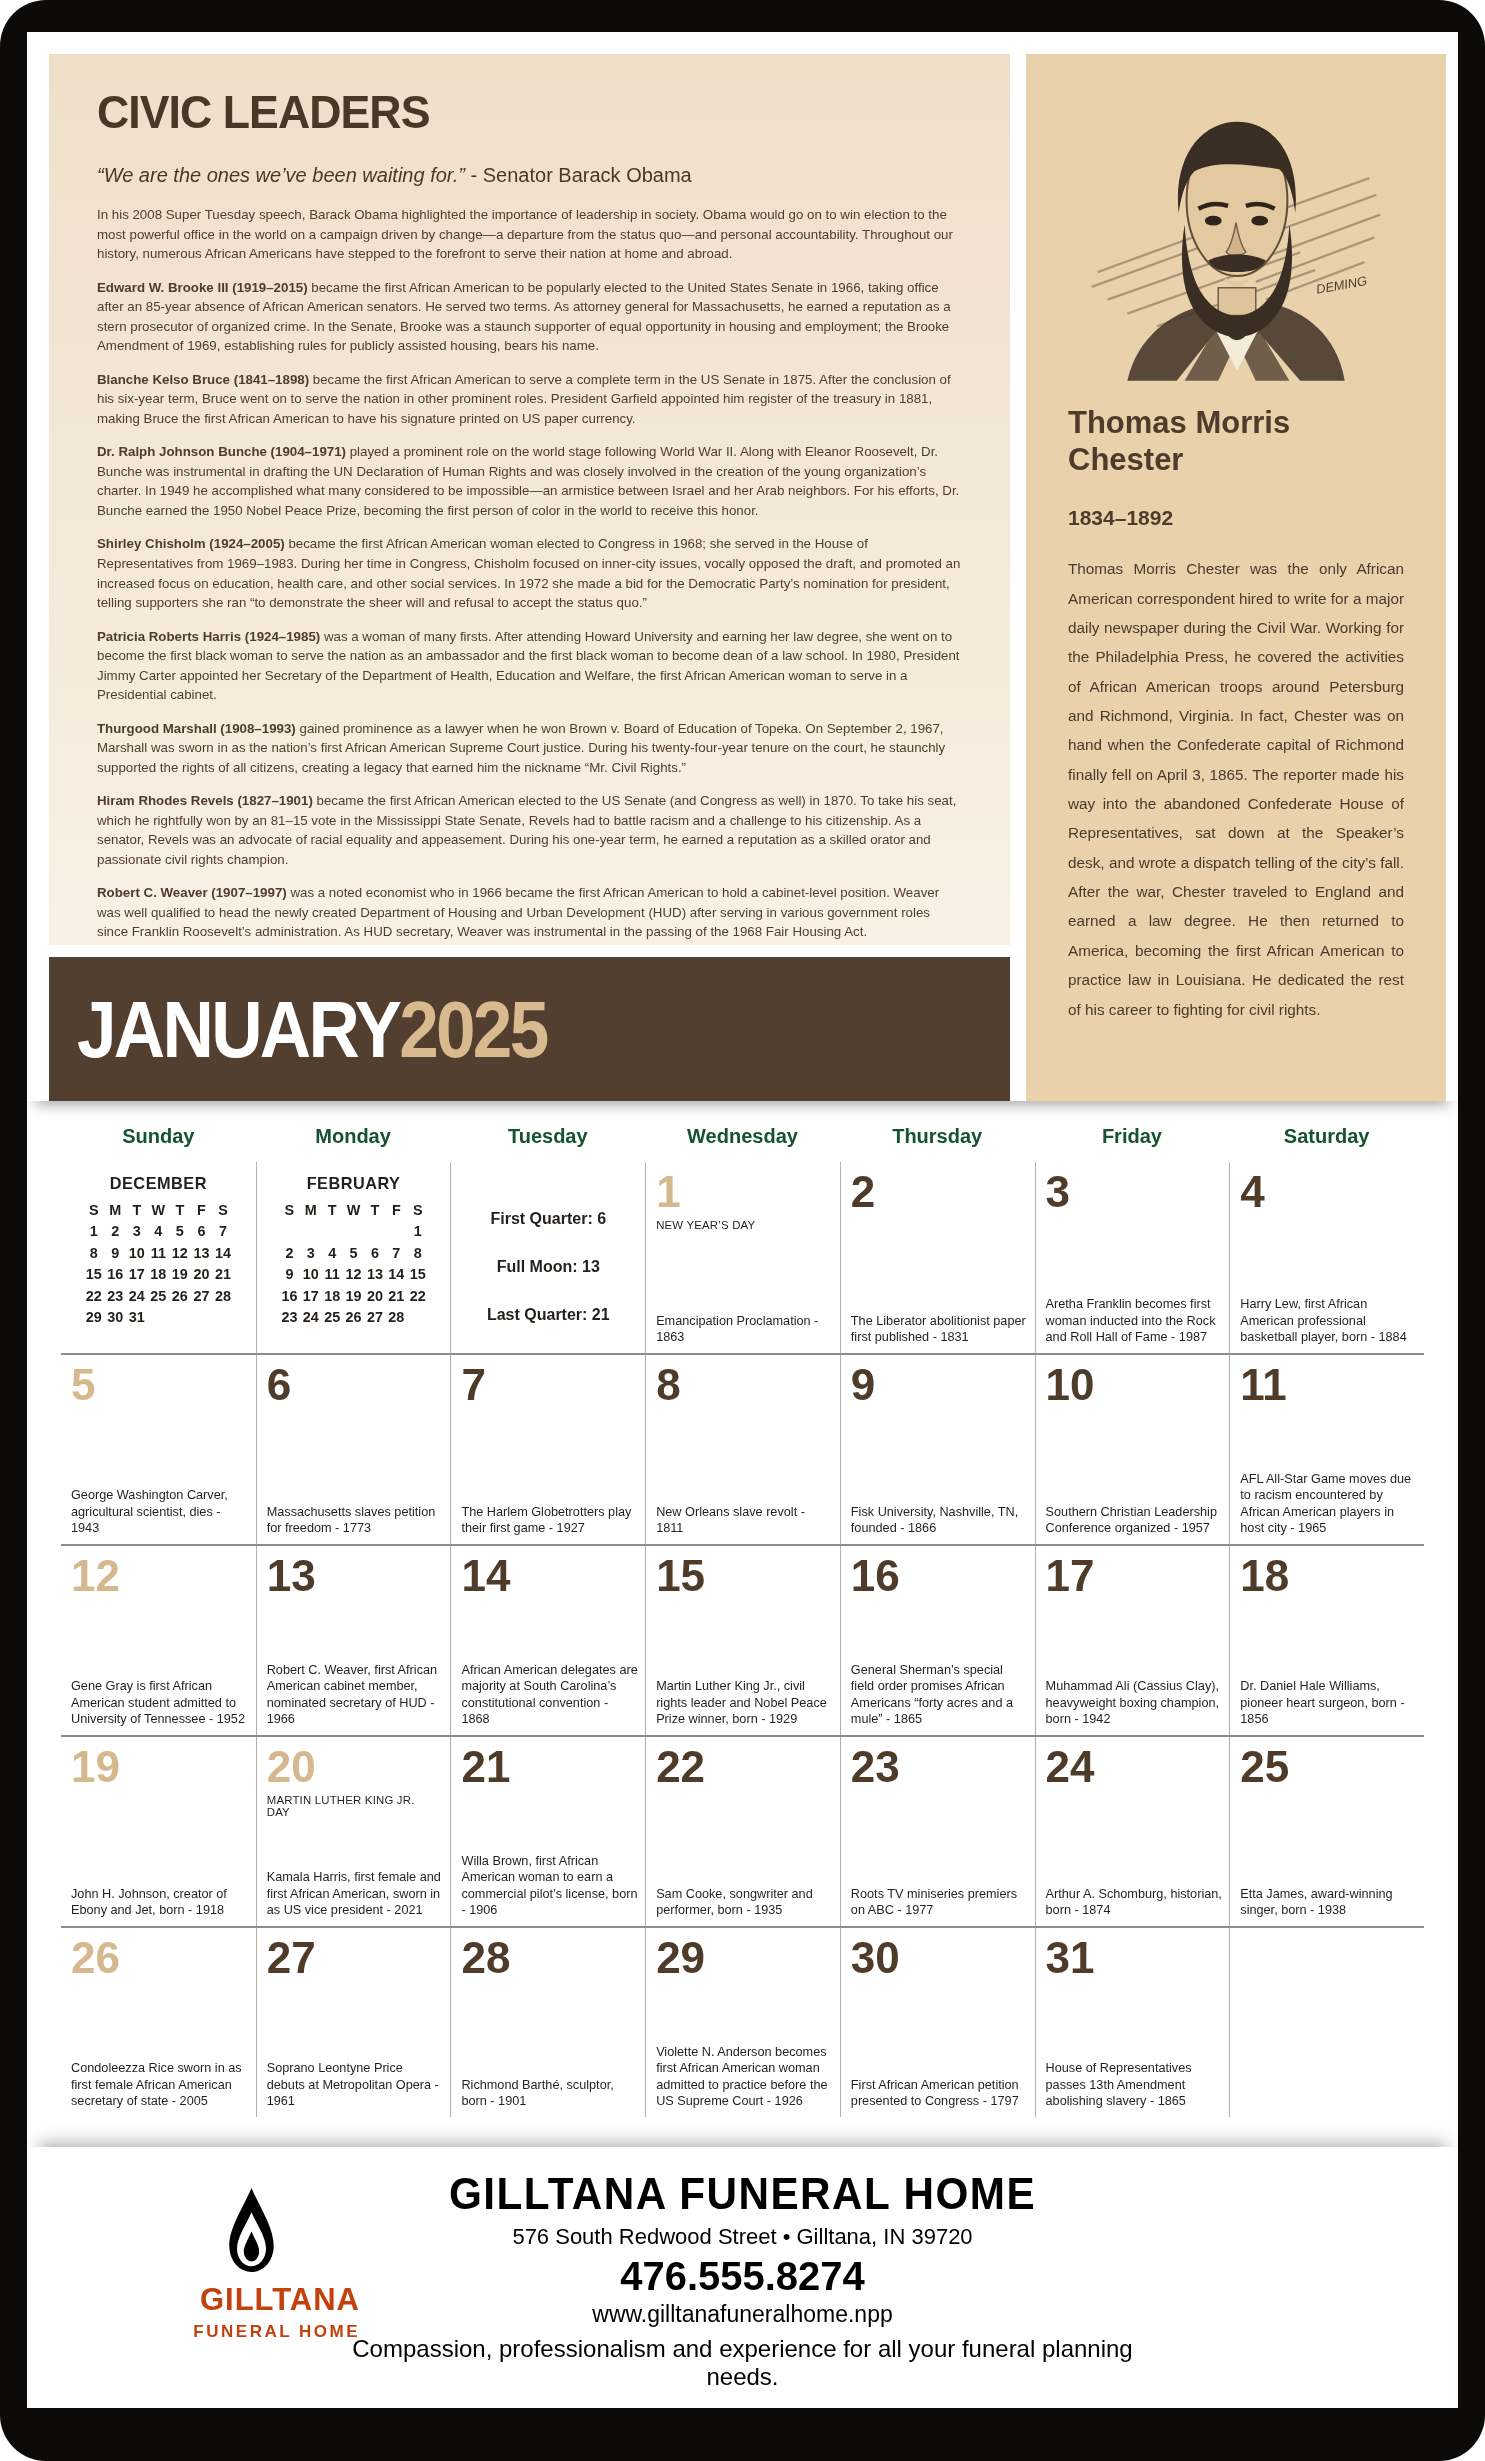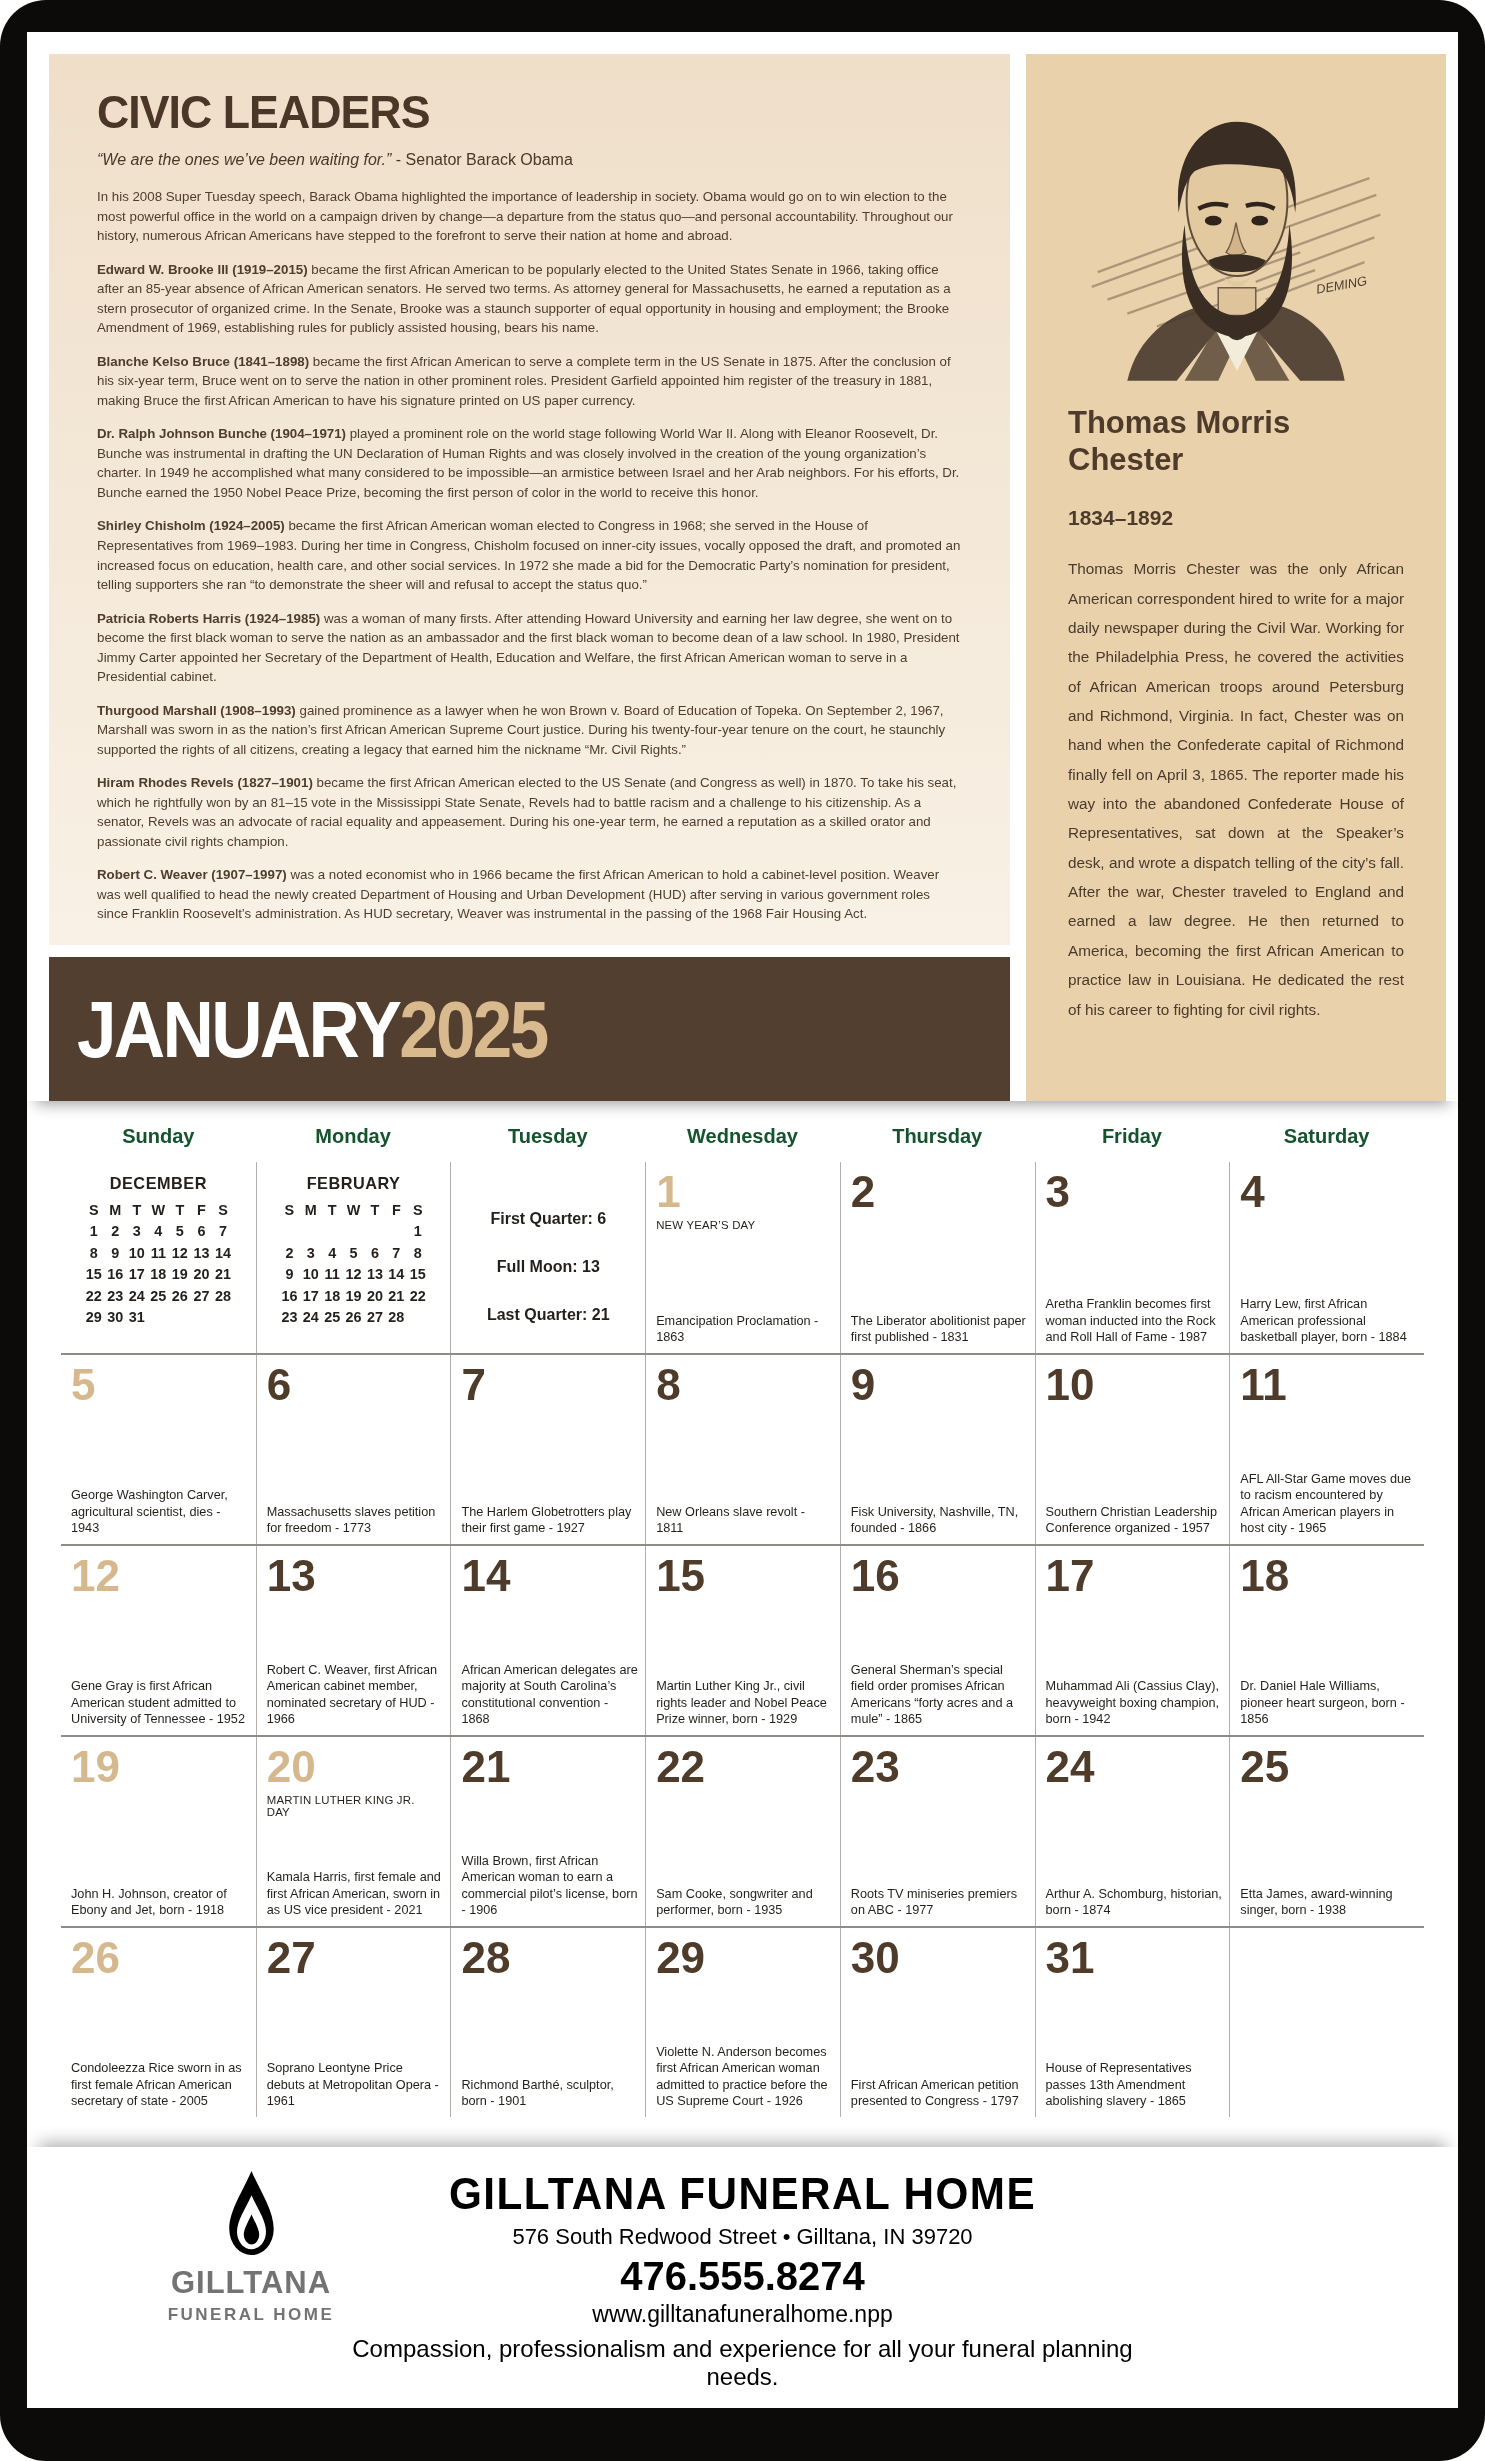--- a/index.html
+++ b/index.html
@@ -13,21 +13,21 @@
 
   
   .top { display:flex; gap:16px; padding:22px 12px 0 22px; height:1069px;
          box-shadow:0 12px 14px -9px rgba(0,0,0,.38); }
   .left-col { flex:1; display:flex; flex-direction:column;justify-content:center; }
 
   .article { flex:1; background:linear-gradient(180deg,#efdfc9 0%,#f3e7d6 45%,#f9f1e6 100%);
              padding:30px 48px 20px; color:#4f3d2c; overflow:hidden; }
   .art-title { font-size:47px; font-weight:bold; letter-spacing:-1px; color:#4a3727;
                transform:scaleX(.95); transform-origin:left; }
-  .art-quote { margin-top:12px; font-size:16px; color:#4a3727; }
+  .art-quote { margin-top:25px; font-size:20px; color:#4a3727; }
   .art-quote .qt { font-style:italic; }
   .art-intro { margin-top:18px; }
   .art-intro, .para { font-size:13.3px; line-height:1.47; color:#4f3d2c; }
   .para { margin-top:14px; }
   .para .lead { font-weight:bold; }
 
   .banner { margin-top:12px; height:144px; background:#533f2f; display:flex;
             align-items:center; padding-left:28px; overflow:hidden; }
   .banner-text { display:flex; transform:scaleX(.9); transform-origin:left;
                  font-weight:bold; font-size:79px; letter-spacing:-3px; line-height:1; }
@@ -57,21 +57,21 @@
   .mc-title { text-align:center; font-size:16.3px; font-weight:bold; letter-spacing:0.5px;
               color:#241f1a; margin-bottom:9px; }
   .mc-grid { display:grid; grid-template-columns:repeat(7,1fr); row-gap:5.4px;
              padding:0 12px; text-align:center; font-size:14.4px; font-weight:600; color:#241f1a; }
   .moon { display:flex; flex-direction:column; gap:30px; padding-top:48px;
           text-align:center; font-size:16px; font-weight:600; color:#241f1a; }
 
   
   .footer { margin-top:30px; position:relative; flex:1; background:#ffffff;
             box-shadow:0 -16px 16px -12px rgba(0,0,0,.32); padding-top:22px; }
-  .logo { position:absolute; left:115px; top:23px; width:218px; text-align:center; color:#737373; }
+  .logo { position:absolute; left:115px; top:40px; width:218px; text-align:right; color:#c2410c; }
   .logo svg { display:block; margin:0 auto; }
   .logo-brand { margin-top:8px; font-size:31px; font-weight:800; letter-spacing:1px; }
   .logo-sub   { margin-top:4px; font-size:17px; font-weight:bold; letter-spacing:2.5px; }
   .f-center { width:851px; margin:0 auto; text-align:center; color:#000; }
   .f-name { font-size:44px; font-weight:800; letter-spacing:1.5px; transform:scaleX(.96);
             transform-origin:center; }
   .f-address { margin-top:5px; font-size:22px; }
   .f-phone { margin-top:4px; font-size:40px; font-weight:bold; }
   .f-web { margin-top:2px; font-size:23px; }
   .f-tagline { margin-top:7px; font-size:24px; }

